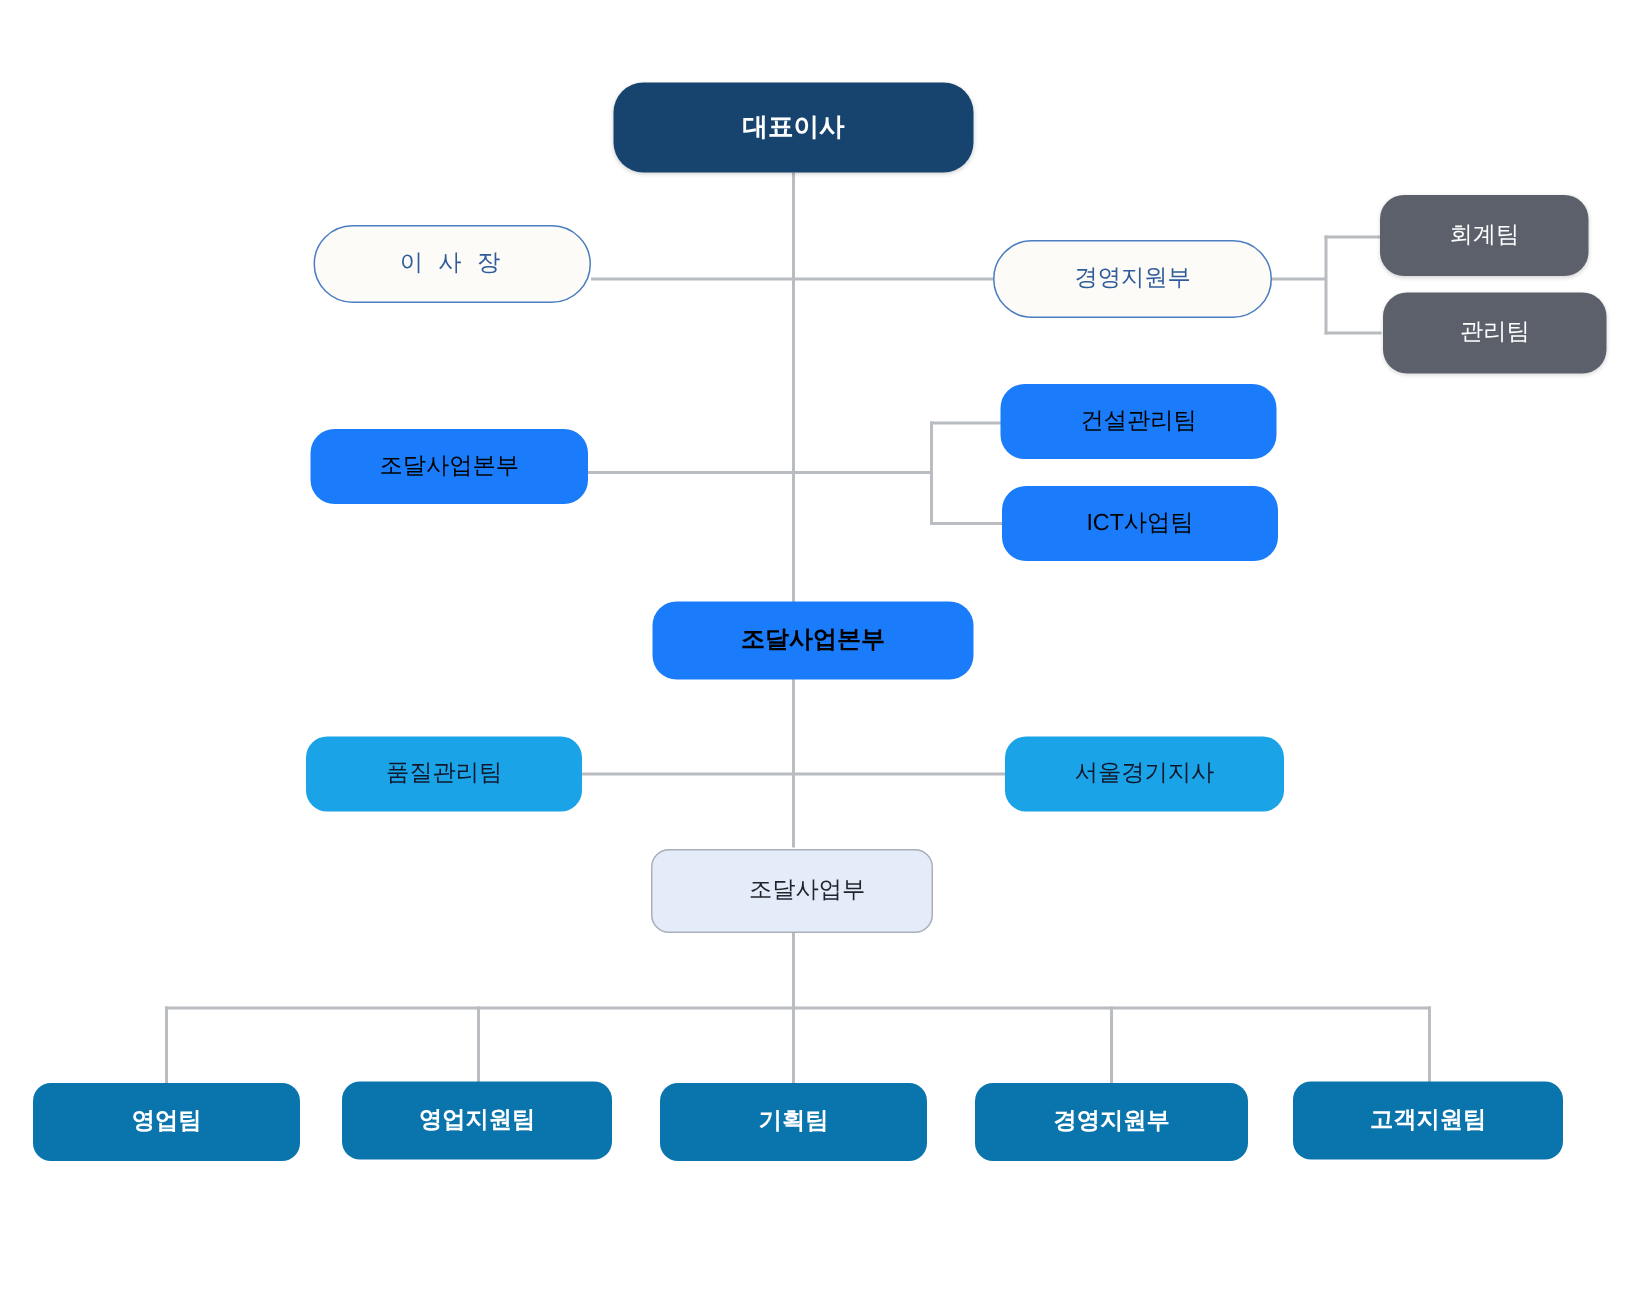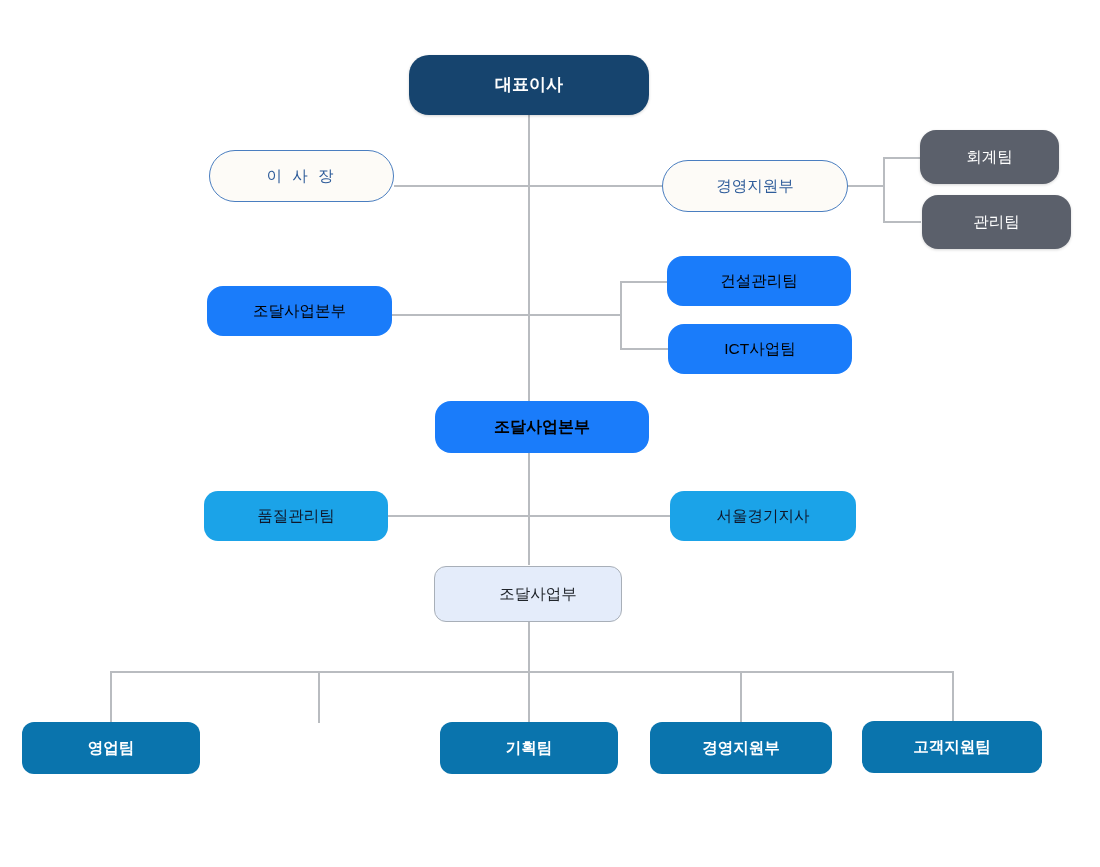--- a/index.html
+++ b/index.html
@@ -173,20 +173,23 @@
   </div>
 
   <div class="node node-pale" style="left:434px; top:566px; width:188px; height:56px;padding-left:20px;">
     <span>조달사업부</span>
   </div>
 
   <div class="node node-teal" style="left:22px; top:722px; width:178px; height:52px;">
     <span>영업팀</span>
   </div>
 
+  <div class="node node-teal" style="left:228px; top:721px; width:180px; height:52px;">
+    <span>영업지원팀</span>
+  </div>
 
   <div class="node node-teal" style="left:440px; top:722px; width:178px; height:52px;">
     <span>기획팀</span>
   </div>
 
   <div class="node node-teal" style="left:650px; top:722px; width:182px; height:52px;">
     <span>경영지원부</span>
   </div>
 
   <div class="node node-teal" style="left:862px; top:721px; width:180px; height:52px;">

